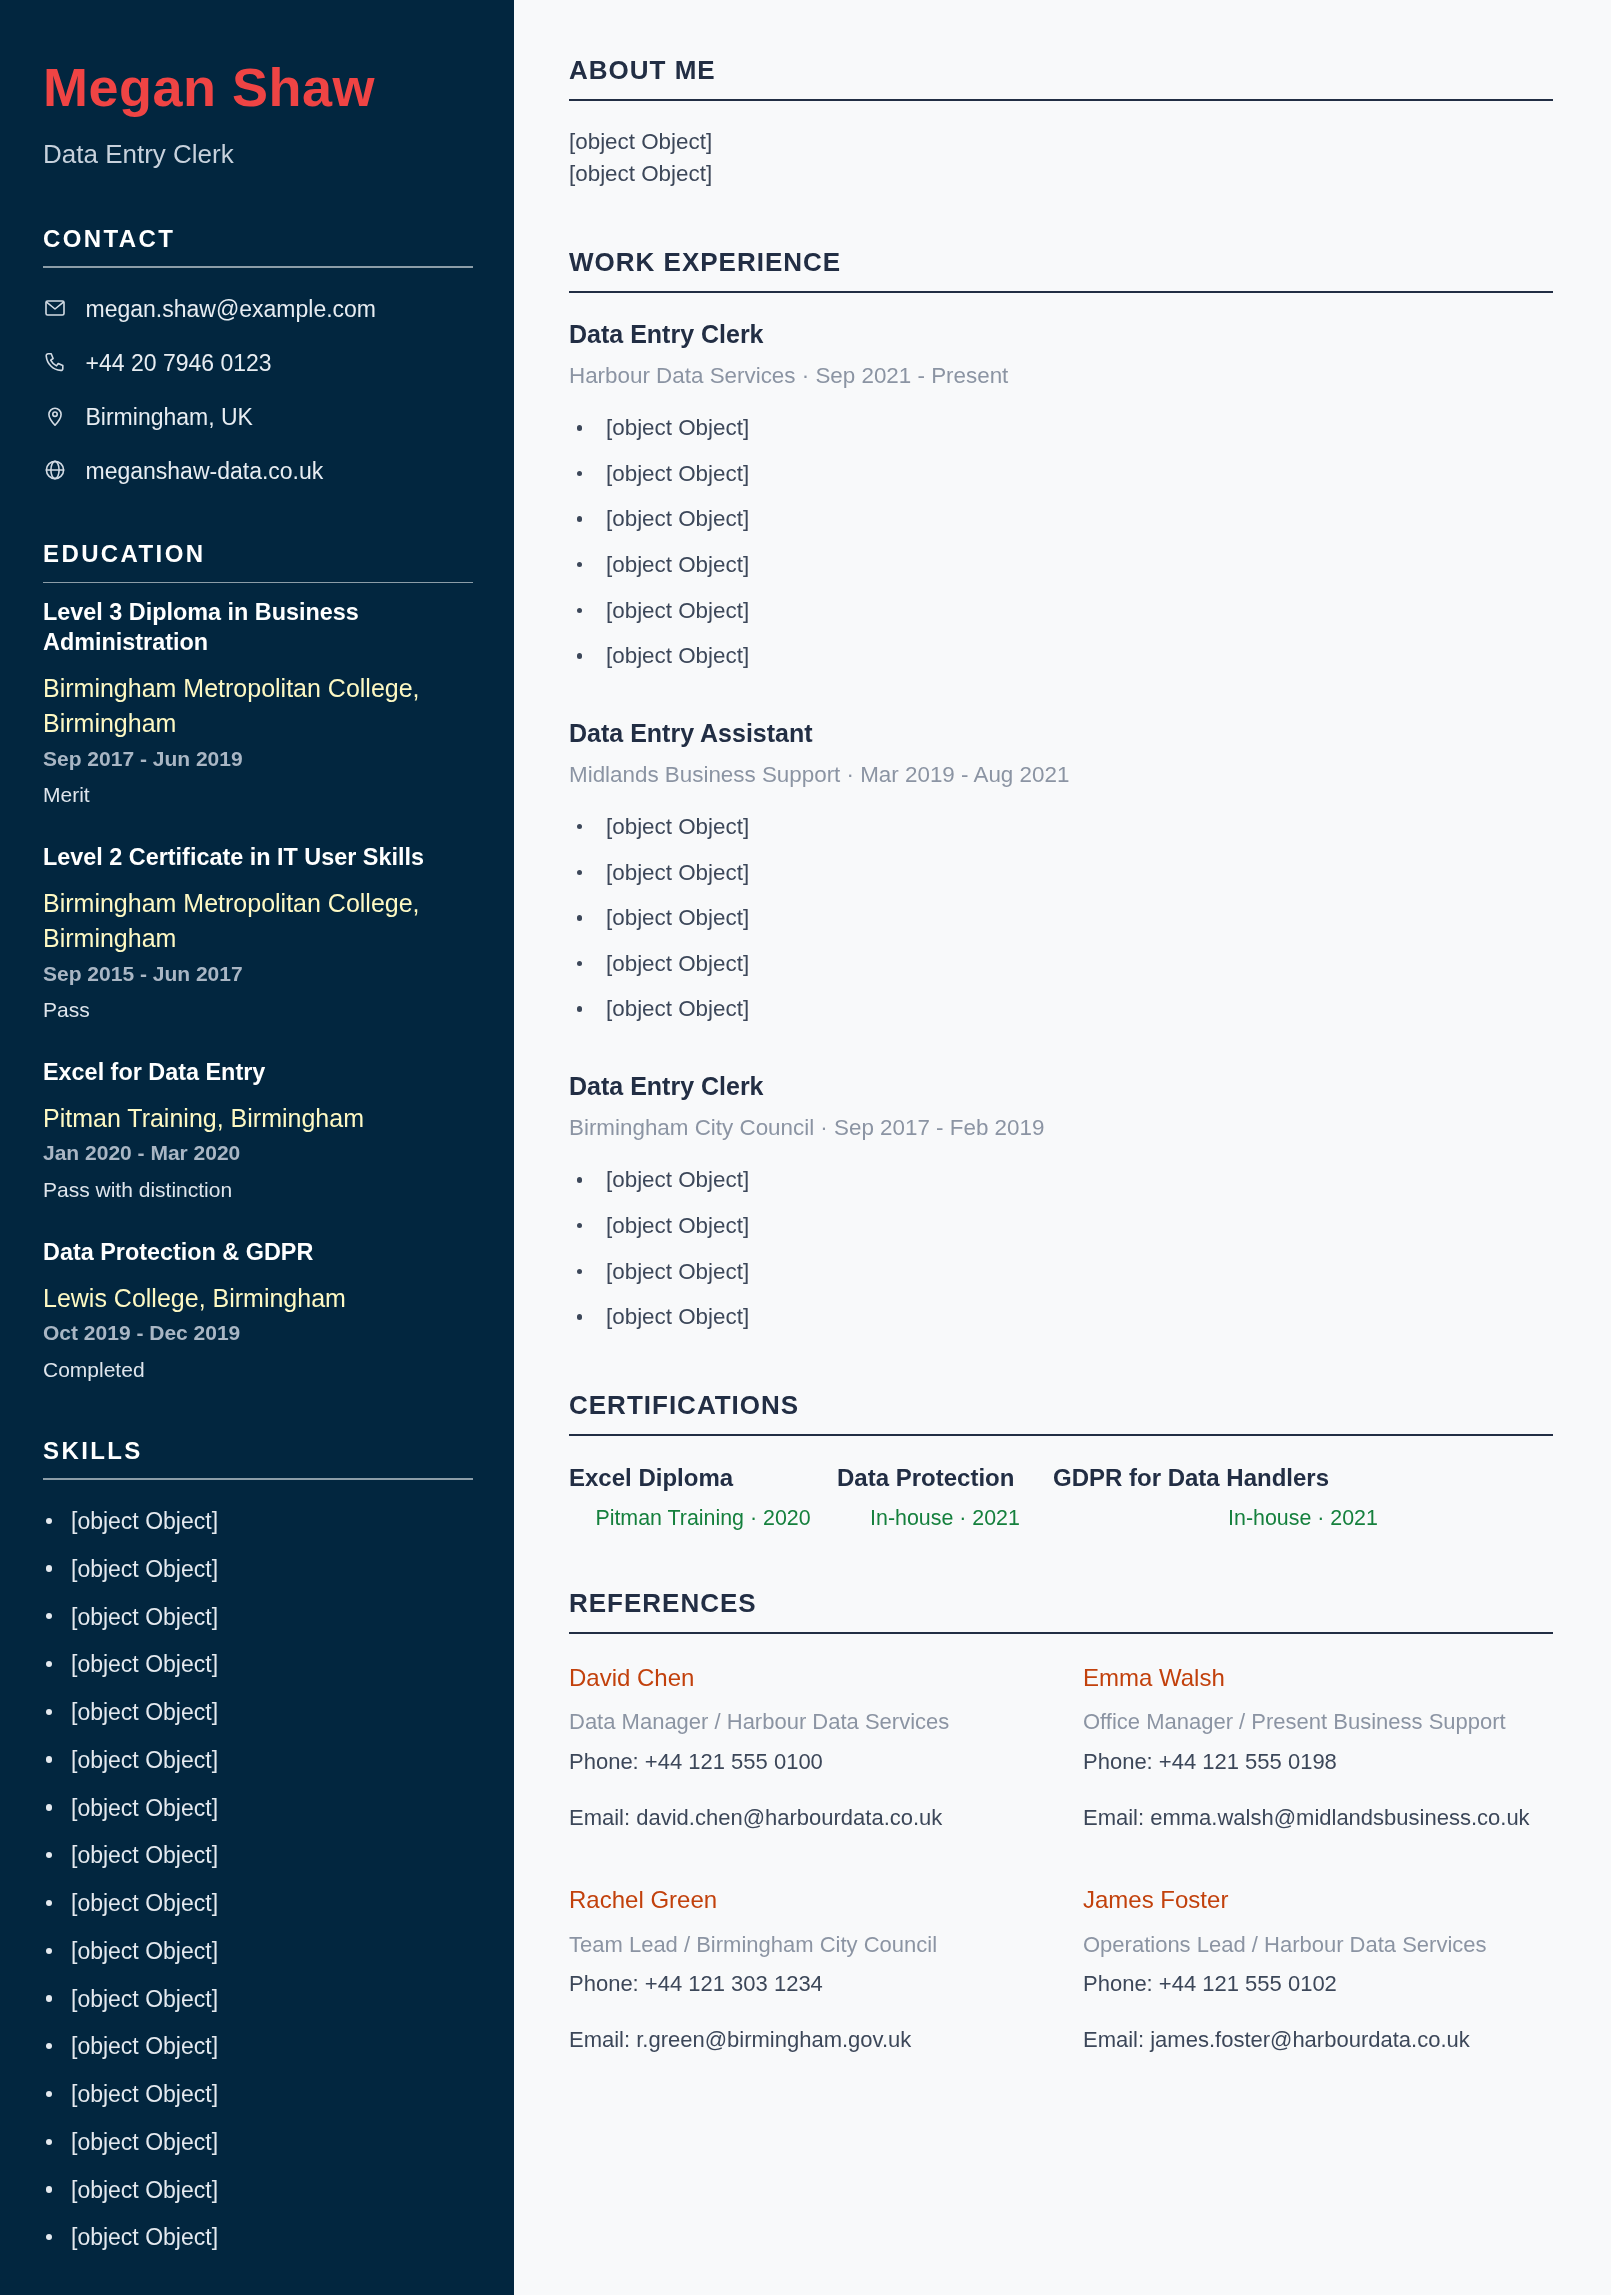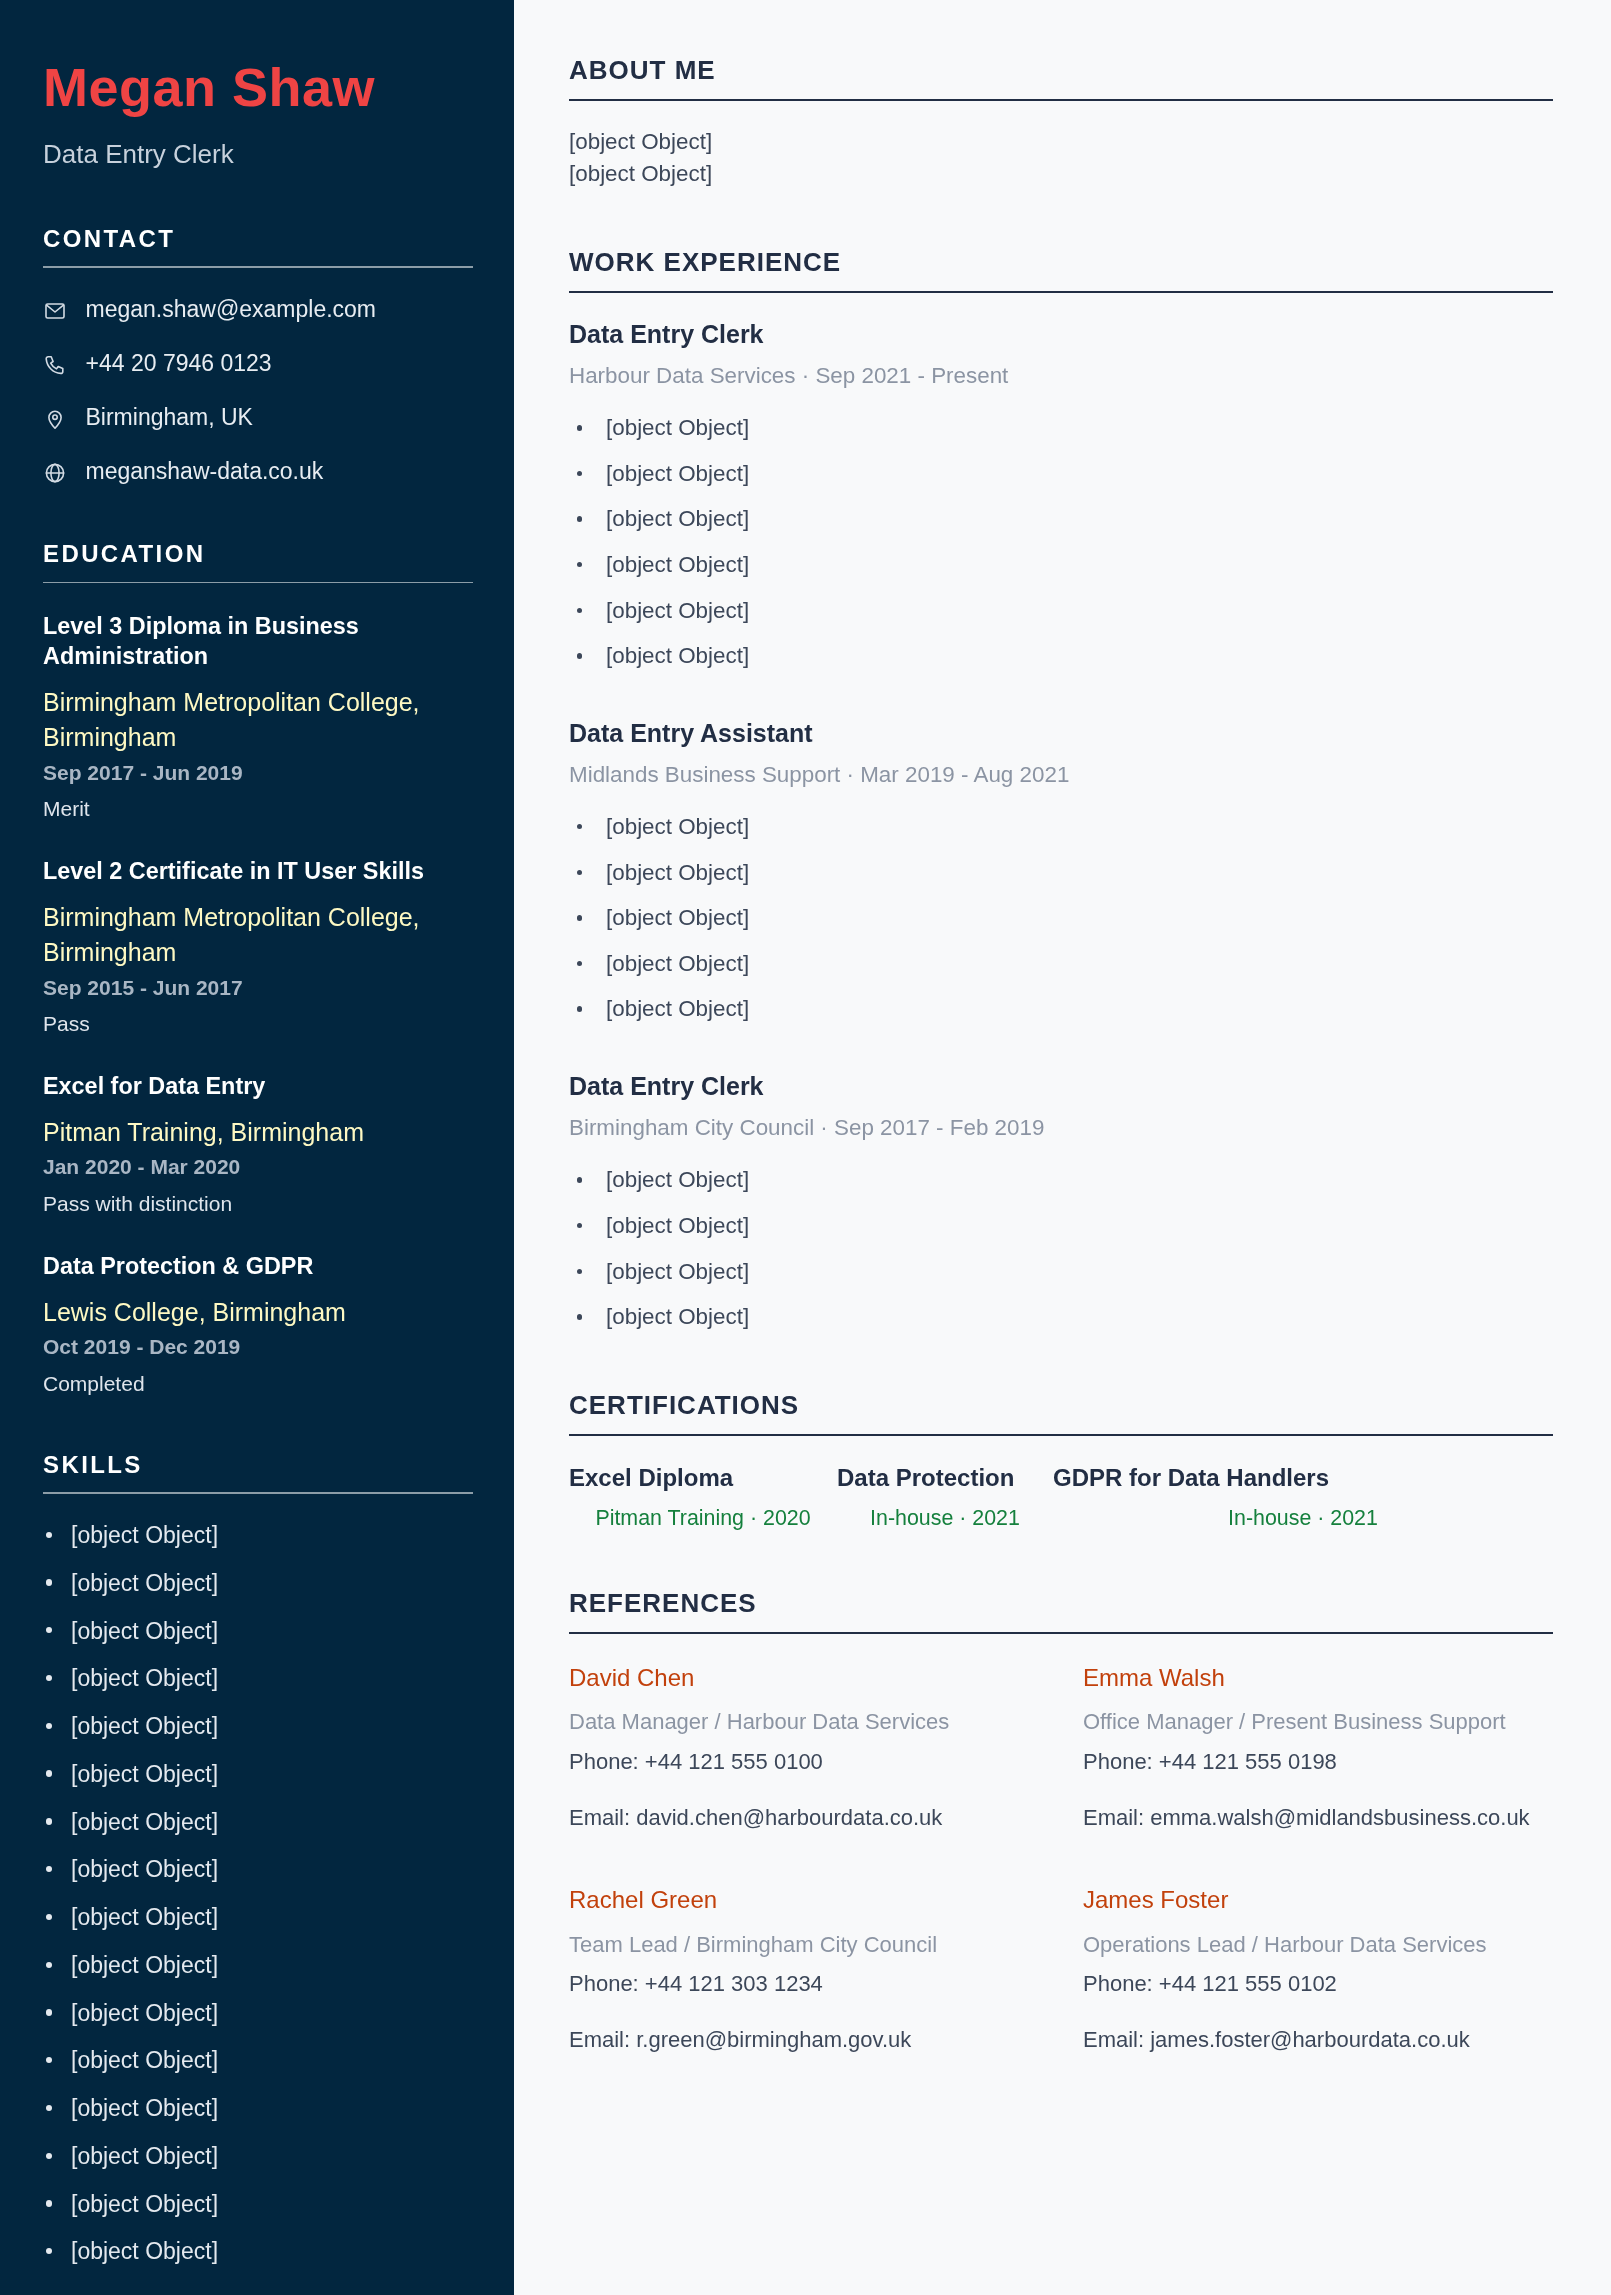--- a/index.html
+++ b/index.html
@@ -16,26 +16,26 @@
     flex:0 0 514px; width:514px; box-sizing:border-box;
     background:#02263f; color:#e4e9ef;
     padding:57px 41px 68px 43px;
   }
   .side-name { font-size:54px; line-height:1.12; font-weight:bold; color:#ef4444; margin:0; letter-spacing:0.5px; }
   .side-role { font-size:26px; color:#c7d1dc; margin-top:21.4px; }
   .side-h { font-size:24px; font-weight:bold; color:#ffffff; letter-spacing:2.4px; margin:55px 0 0 0; }
   .side-rule { height:1.5px; background:rgba(255,255,255,.55); margin-top:13.6px; }
 
   .contact-list { list-style:none; margin:28px 0 0 0; padding:0; display:flex; flex-direction:column; gap:27px; font-size:23px; color:#e8edf2; }
-  .contact-list li { display:flex; align-items:flex-end; gap:18.5px; }
+  .contact-list li { display:flex; align-items:flex-start; gap:18.5px; }
   .cicon { flex:0 0 auto; display:block; }
   .cicon svg { width:24px; height:24px; display:block; stroke:#d3dbe4; fill:none; stroke-width:1.6; stroke-linecap:round; stroke-linejoin:round; }
 
   .edu-list .edu-item { margin-top:36px; }
-  .edu-list .edu-item:first-of-type { margin-top:29px; }
+  .edu-list .edu-item:first-of-type { margin-top:15px; }
   .edu-degree { font-size:23.4px; font-weight:bold; color:#ffffff; line-height:1.28; }
   .edu-school { font-size:25px; color:#fef9c3; margin-top:12.7px; line-height:1.42; }
   .edu-dates  { font-size:21px; color:#a9b6c4; margin-top:4.9px;font-weight:bold; }
   .edu-grade  { font-size:21px; color:#dfe5ec; margin-top:12.7px; }
 
   .skill-list { list-style:none; margin:26px 0 0 0; padding:0; font-size:23px; line-height:1.36; color:#e4e9ef; }
   .skill-list li { position:relative; padding-left:28px; margin-bottom:16.5px; }
   .skill-list li::before { content:""; position:absolute; left:2.9px; top:11.7px; width:6.3px; height:6.3px; border-radius:50%; background:#e4e9ef; }
 
   

